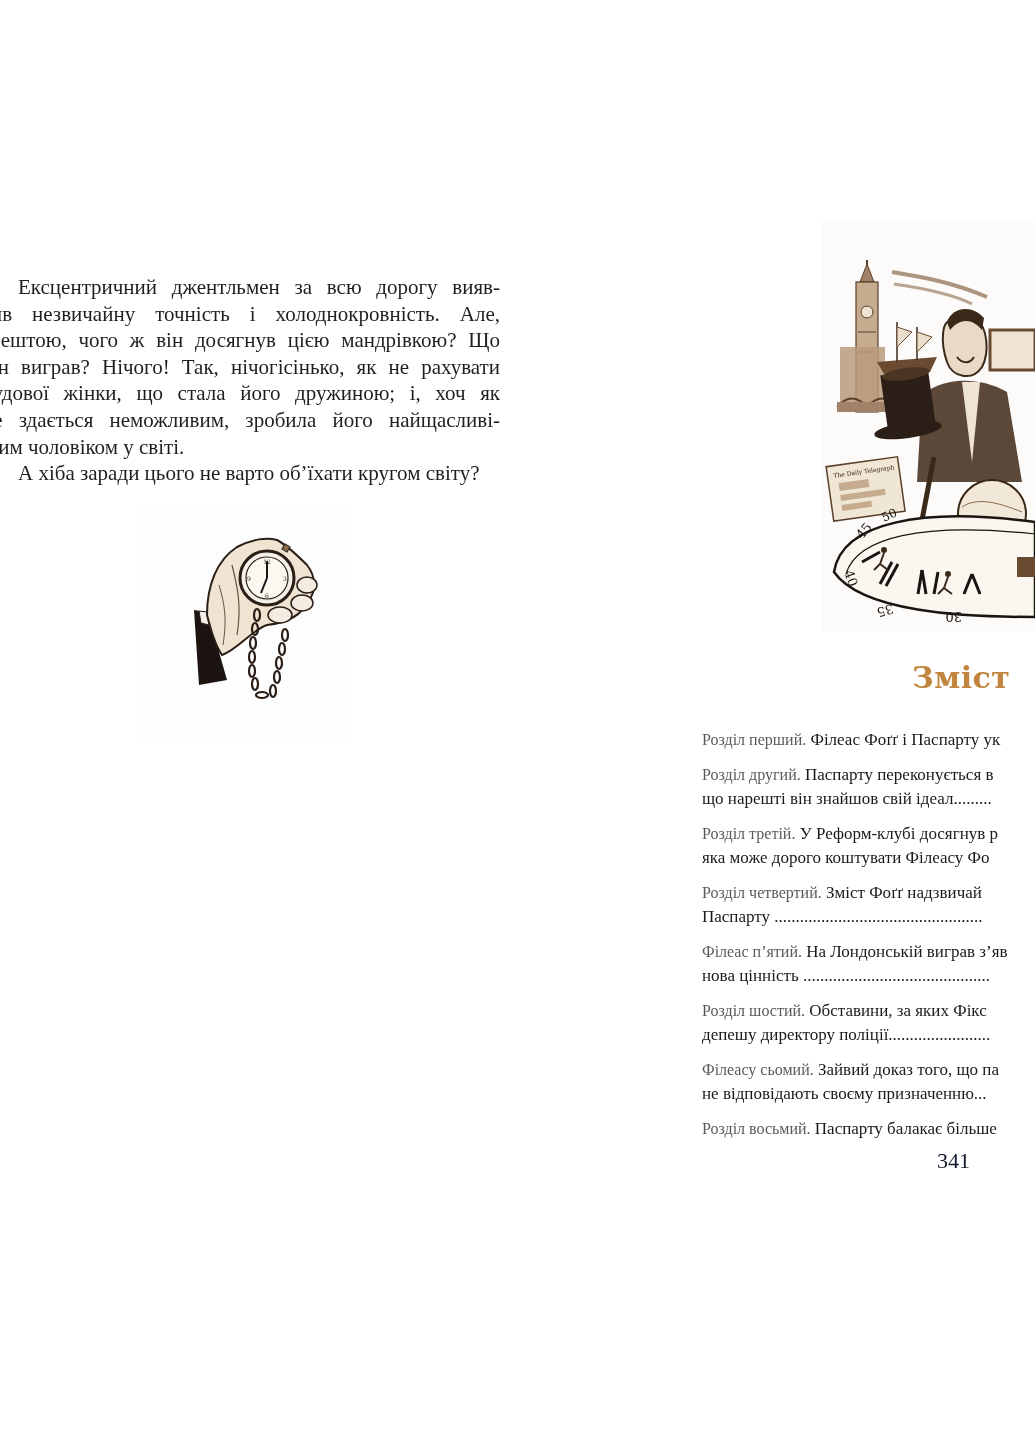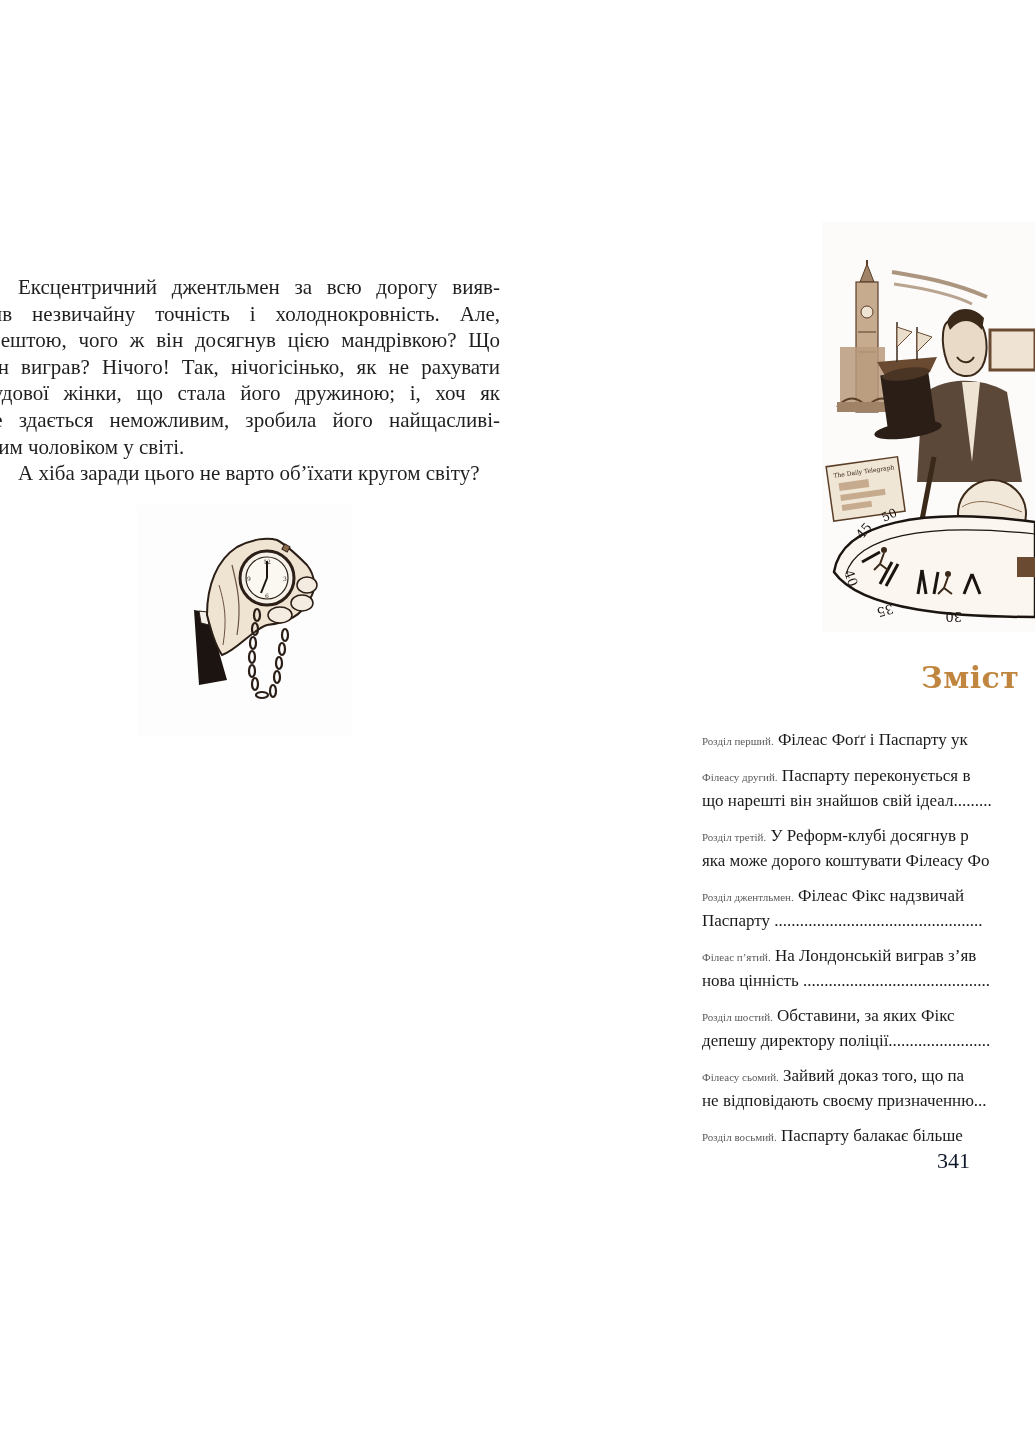--- a/index.html
+++ b/index.html
@@ -74,38 +74,37 @@
 
     .toc-title {
       position: absolute;
       left: 395px;
       top: 660px;
       font-family: "DejaVu Serif", serif;
       font-size: 30px;
       font-weight: bold;
       color: #c0863f;
       letter-spacing: 0.5px;
-      margin-left: 9px;
     }
 
     .toc-list {
       position: absolute;
       left: 185px;
       top: 728px;
       width: 600px;
     }
     .toc-entry {
       margin: 0 0 11px 0;
       font-size: 17px;
       line-height: 24px;
       color: #1a1a1a;
       white-space: nowrap;
     }
     .toc-entry .chapter-label {
-      font-size: 11px;
+      font-size: 16px;
       color: #5a5a5a;
       text-align: center;
     }
     .toc-entry .line {
       display: block;
     }
 
     .page-number {
       position: absolute;
       left: 420px;
@@ -259,29 +258,29 @@
     </svg>
   </div>
 
   <div class="toc-title">Зміст</div>
 
   <div class="toc-list">
     <div class="toc-entry">
       <span class="line"><span class="chapter-label">Розділ перший.</span> <span>Філеас Фоґґ і Паспарту ук</span></span>
     </div>
     <div class="toc-entry">
-      <span class="line"><span class="chapter-label">Філеасу другий.</span> <span>Паспарту переконується в</span></span>
+      <span class="line"><span class="chapter-label">Розділ другий.</span> <span>Паспарту переконується в</span></span>
       <span class="line">що нарешті він знайшов свій ідеал.........</span>
     </div>
     <div class="toc-entry">
       <span class="line"><span class="chapter-label">Розділ третій.</span> <span>У Реформ-клубі досягнув р</span></span>
       <span class="line">яка може дорого коштувати Філеасу Фо</span>
     </div>
     <div class="toc-entry">
-      <span class="line"><span class="chapter-label">Розділ джентльмен.</span> <span>Філеас Фікс надзвичай</span></span>
+      <span class="line"><span class="chapter-label">Розділ четвертий.</span> <span>Зміст Фоґґ надзвичай</span></span>
       <span class="line">Паспарту .................................................</span>
     </div>
     <div class="toc-entry">
       <span class="line"><span class="chapter-label">Філеас п’ятий.</span> <span>На Лондонській виграв з’яв</span></span>
       <span class="line">нова цінність ............................................</span>
     </div>
     <div class="toc-entry">
       <span class="line"><span class="chapter-label">Розділ шостий.</span> <span>Обставини, за яких Фікс</span></span>
       <span class="line">депешу директору поліції........................</span>
     </div>

